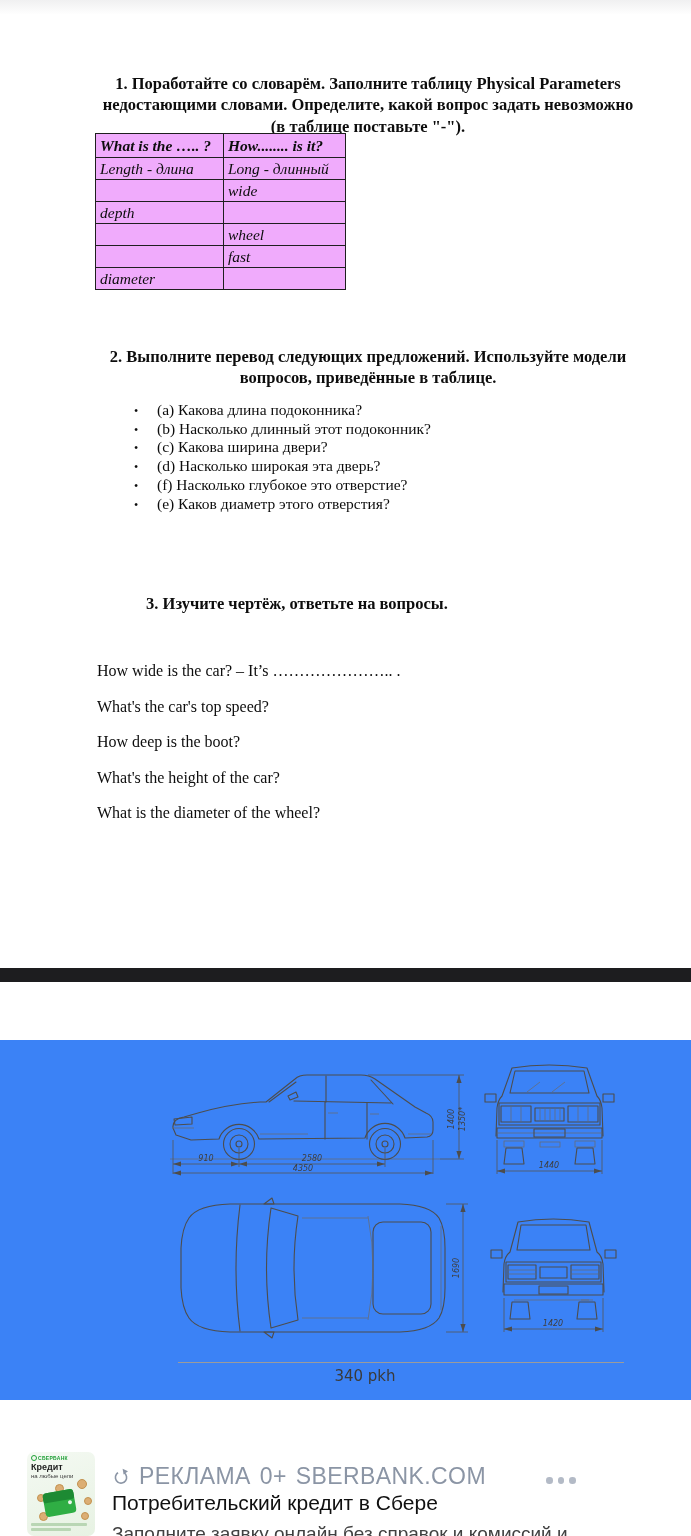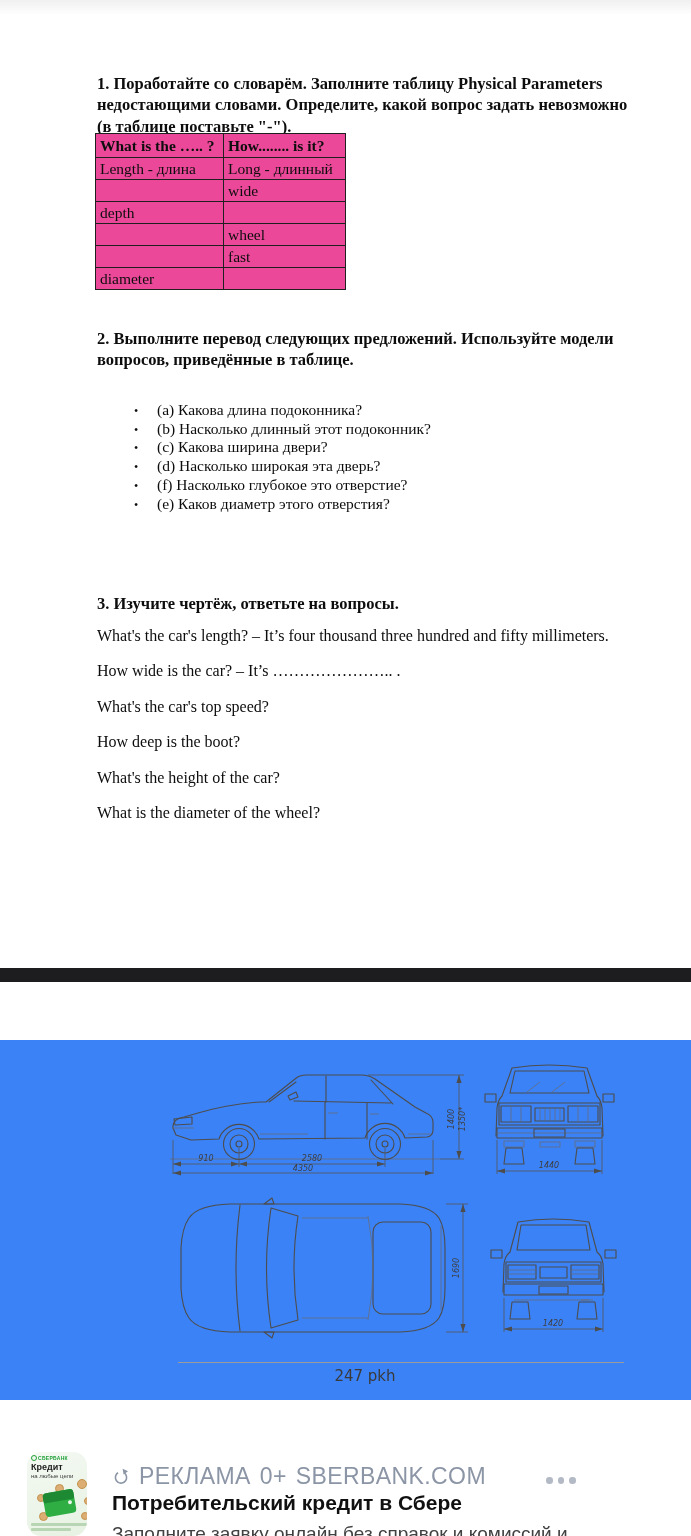--- a/index.html
+++ b/index.html
@@ -2,26 +2,26 @@
 <html><head>
 <meta charset="utf-8">
 <style>
   html,body{margin:0;padding:0;background:#fff;}
   .page{position:relative;width:691px;height:1536px;background:#ffffff;overflow:hidden;
         font-family:"Liberation Serif",serif;color:#111;}
   .topbar{position:absolute;left:0;top:0;width:691px;height:14px;
           background:linear-gradient(#f0f0f1,#fefefe);}
   
   .doc-h{position:absolute;left:97px;width:542px;font-weight:bold;
-         font-size:16.5px;line-height:21.5px;color:#0d0d0d;}
+         font-size:16.5px;line-height:21.5px;color:#0d0d0d;text-align:center;}
   #task1-heading{top:56px;}
-  #task2-heading{top:311px;}
+  #task2-heading{top:329px;}
   #task3-heading{top:576px;width:400px;}
   table.wtable{position:absolute;left:95px;top:133px;border-collapse:collapse;
-               font-size:15.5px;color:#0d0d0d;background:#ec4899;}
+               font-size:15.5px;color:#0d0d0d;background:#f0abfc;font-style:italic;}
   .wtable th,.wtable td{border:1px solid #1f1f1f;padding:0 4px;height:21px;
                         text-align:left;vertical-align:middle;font-weight:normal;white-space:nowrap;}
   .wtable th{font-weight:bold;height:23px;}
   .wtable .c1{width:119px;}
   .wtable .c2{width:113px;}
   ul.blist{position:absolute;left:118px;top:385px;margin:16px;padding:0;list-style:none;
            font-size:15.5px;line-height:18.7px;color:#0d0d0d;}
   ul.blist li{position:relative;padding-left:23px;}
   ul.blist li::before{content:"\2022";position:absolute;left:0;top:1px;font-size:12px;}
   .q{position:absolute;left:97px;font-size:16px;color:#0d0d0d;white-space:nowrap;}
@@ -33,38 +33,38 @@
   .bp-line{stroke:#4d4d4d;stroke-width:1.1;fill:none;stroke-linejoin:round;stroke-linecap:round;}
   .bp-thin{stroke:#6a6a6a;stroke-width:0.7;fill:none;}
   .bp-dim{stroke:#555;stroke-width:0.8;fill:none;}
   .bp-arr{fill:#4d4d4d;stroke:none;}
   .bp-txt{font-family:"DejaVu Sans",sans-serif;font-style:italic;font-size:8px;fill:#3e3e3e;}
   .scalebar{position:absolute;left:178px;top:1362px;width:446px;height:1px;background:#9b9b9b;}
   .scalelabel{position:absolute;left:300px;top:1367px;width:130px;text-align:center;
               font-family:"DejaVu Sans",sans-serif;font-size:15px;color:#3a3a3a;}
   
   .ad{font-family:"Liberation Sans",sans-serif;}
-  .ad-thumb{position:absolute;left:27px;top:1452px;width:60px;height:84px;border-radius:14px;
+  .ad-thumb{position:absolute;left:27px;top:1452px;width:68px;height:84px;border-radius:7px;
             background:linear-gradient(160deg,#f4f9f2,#e7f2e3);overflow:hidden;}
   .ad-thumb .brand{position:absolute;left:4px;top:3px;font-size:5px;font-weight:bold;
                    color:#21a038;letter-spacing:.3px;white-space:nowrap;}
   .ad-thumb .brand::before{content:"";display:inline-block;width:4px;height:4px;border-radius:50%;
                    border:1px solid #21a038;margin-right:1px;vertical-align:-1px;}
   .ad-thumb .l1{position:absolute;left:4px;top:10px;font-size:9px;font-weight:bold;color:#1c1c1c;}
   .ad-thumb .l2{position:absolute;left:4px;top:21px;font-size:6px;color:#3d3d3d;}
   .coin{position:absolute;border-radius:50%;background:#dcae74;border:1px solid #c3924f;}
   .wallet{position:absolute;left:17px;top:39px;width:31px;height:24px;background:#2fae44;
           border-radius:4px;transform:rotate(-10deg);}
   .wallet .flap{position:absolute;left:0;top:0;width:31px;height:10px;background:#1d8a33;
           border-radius:4px 4px 2px 2px;}
   .wallet .clasp{position:absolute;right:3px;top:11px;width:4px;height:4px;border-radius:50%;background:#eaf6ec;}
   .fineprint{position:absolute;left:4px;height:3px;background:#b9d6b4;border-radius:1px;}
   .ad-meta{position:absolute;left:112px;top:1463px;display:flex;align-items:center;gap:9px;
            font-size:23px;color:#8b95a5;letter-spacing:.4px;}
-  .ad-title{position:absolute;left:112px;top:1491px;font-size:21px;font-weight:bold;color:#101010;white-space:nowrap;}
+  .ad-title{position:absolute;left:112px;top:1491px;font-size:21px;font-weight:normal;color:#101010;white-space:nowrap;}
   .ad-desc{position:absolute;left:112px;top:1523px;font-size:19px;color:#414141;white-space:nowrap;}
   .ad-dots{position:absolute;left:546px;top:1477px;display:flex;gap:5px;cursor:pointer;}
   .ad-dots span{width:6.5px;height:6.5px;border-radius:50%;background:#b3bac6;display:block;}
 </style>
 </head>
 <body>
 
 <div class="page">
   <div class="topbar"></div>
 
@@ -109,21 +109,20 @@
     <li><span>(a) Какова длина подоконника?</span></li>
     <li><span>(b) Насколько длинный этот подоконник?</span></li>
     <li><span>(c) Какова ширина двери?</span></li>
     <li><span>(d) Насколько широкая эта дверь?</span></li>
     <li><span>(f) Насколько глубокое это отверстие?</span></li>
     <li><span>(e) Каков диаметр этого отверстия?</span></li>
   </ul>
 
   <p class="doc-h" id="task3-heading">3. Изучите чертёж, ответьте на вопросы.</p>
 
-  <p class="q" style="top:611px">What's the car's length? – It’s four thousand three hundred and fifty millimeters.</p>
   <p class="q" style="top:646px">How wide is the car? – It’s ………………….. .</p>
   <p class="q" style="top:682px">What's the car's top speed?</p>
   <p class="q" style="top:717px">How deep is the boot?</p>
   <p class="q" style="top:753px">What's the height of the car?</p>
   <p class="q" style="top:788px">What is the diameter of the wheel?</p>
 
   <div class="divider"></div>
 
   <div class="blueprint">
 
@@ -201,21 +200,21 @@
       <rect class="bp-line" x="53" y="74" width="29" height="8"></rect>
       <path class="bp-thin" d="M28,88 H107 M95,88 h8"></path>
       <path class="bp-line" d="M26,90 L42,90 L44,107 L24,107 Z M93,90 L109,90 L111,107 L91,107 Z"></path>
       <path class="bp-dim" d="M18,86 V120 M117,86 V120 M18,117 H117"></path>
       <path class="bp-arr" d="M18,117 l8,-2.6 v5.2 z M117,117 l-8,-2.6 v5.2 z"></path>
       <text class="bp-txt" x="67" y="114" text-anchor="middle">1420</text>
     </svg>
   </div>
 
   <div class="scalebar"></div>
-  <div class="scalelabel">247 pkh</div>
+  <div class="scalelabel">340 pkh</div>
 
   <div class="ad">
     <div class="ad-thumb">
       <span class="brand">СБЕРБАНК</span>
       <span class="l1">Кредит</span>
       <span class="l2">на любые цели</span>
       <span class="coin" style="left:10px;top:42px;width:6px;height:6px"></span>
       <span class="coin" style="left:28px;top:32px;width:7px;height:7px"></span>
       <span class="coin" style="left:50px;top:27px;width:8px;height:8px"></span>
       <span class="coin" style="left:57px;top:45px;width:6px;height:6px"></span>

